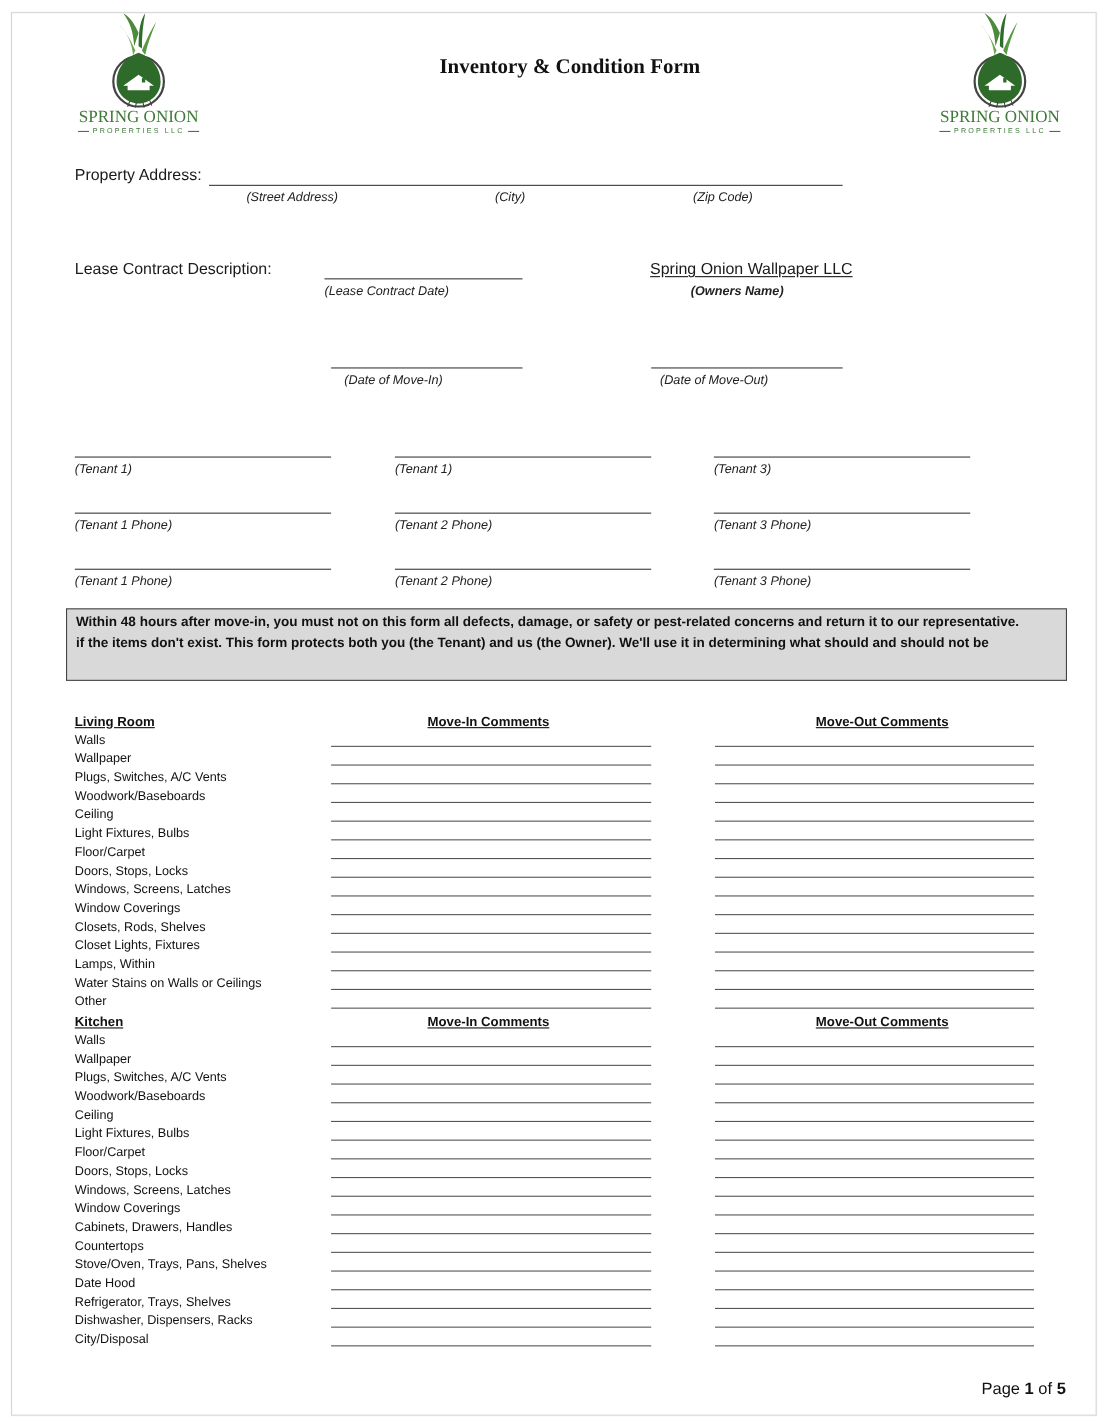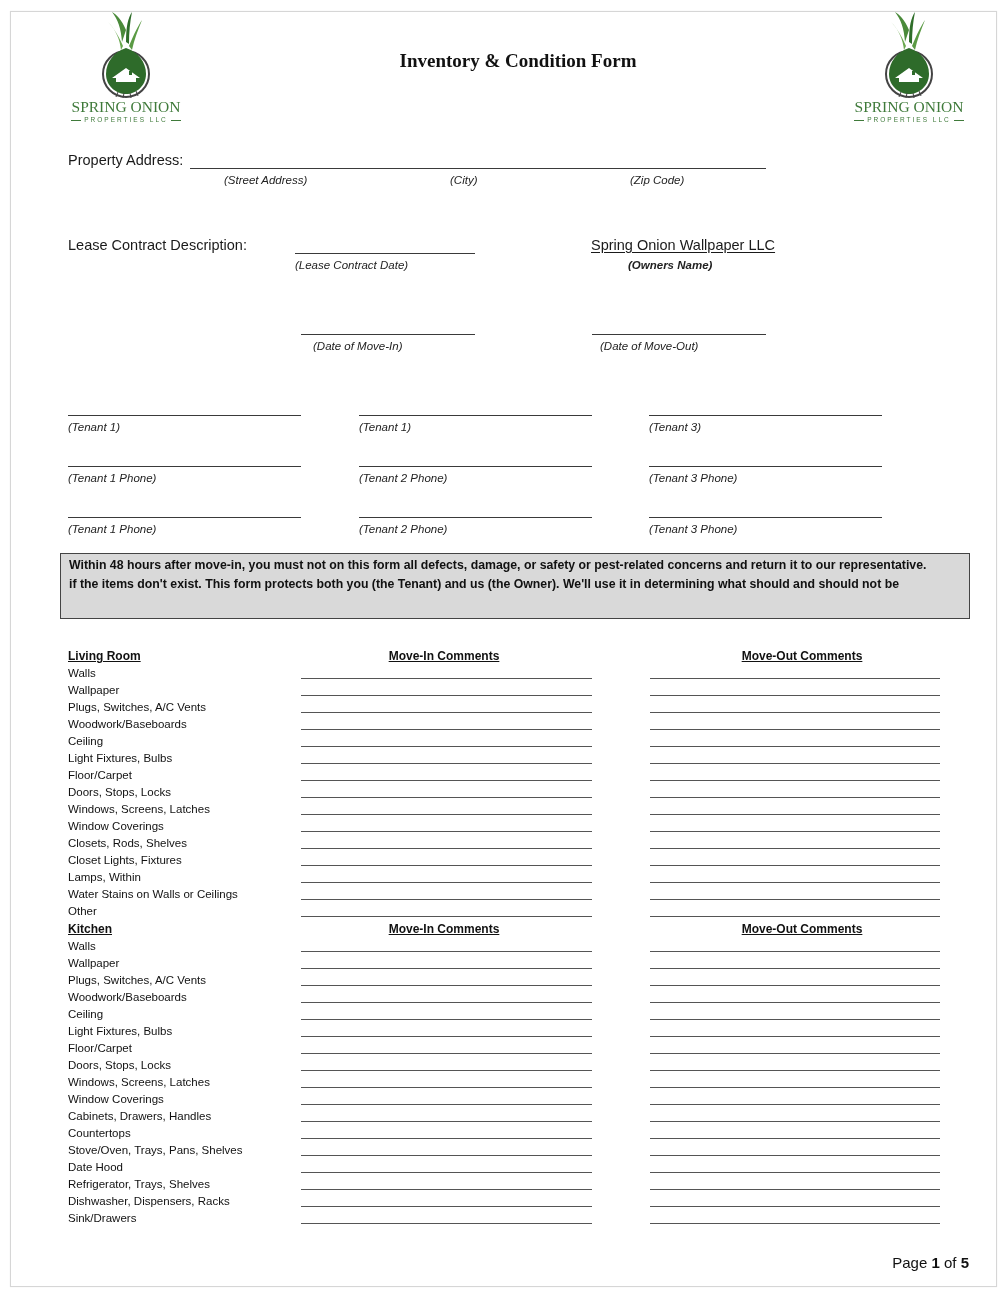--- a/index.html
+++ b/index.html
@@ -203,21 +203,21 @@
     <div class="cline" style="left: 650px; width: 290px; top: 1155px;"></div>
     <div class="item" style="top: 1159px;">Date Hood</div>
     <div class="cline" style="left: 301px; width: 291px; top: 1172px;"></div>
     <div class="cline" style="left: 650px; width: 290px; top: 1172px;"></div>
     <div class="item" style="top: 1176px;">Refrigerator, Trays, Shelves</div>
     <div class="cline" style="left: 301px; width: 291px; top: 1189px;"></div>
     <div class="cline" style="left: 650px; width: 290px; top: 1189px;"></div>
     <div class="item" style="top: 1193px;">Dishwasher, Dispensers, Racks</div>
     <div class="cline" style="left: 301px; width: 291px; top: 1206px;"></div>
     <div class="cline" style="left: 650px; width: 290px; top: 1206px;"></div>
-    <div class="item" style="top: 1210px;">Sink/Drawers</div>
+    <div class="item" style="top: 1210px;">City/Disposal</div>
     <div class="cline" style="left: 301px; width: 291px; top: 1223px;"></div>
     <div class="cline" style="left: 650px; width: 290px; top: 1223px;"></div>
   </div>
 
 <div class="footer">
   <span>Page</span>
   <b>1</b>
   <span>of</span>
   <b>5</b>
 </div>

